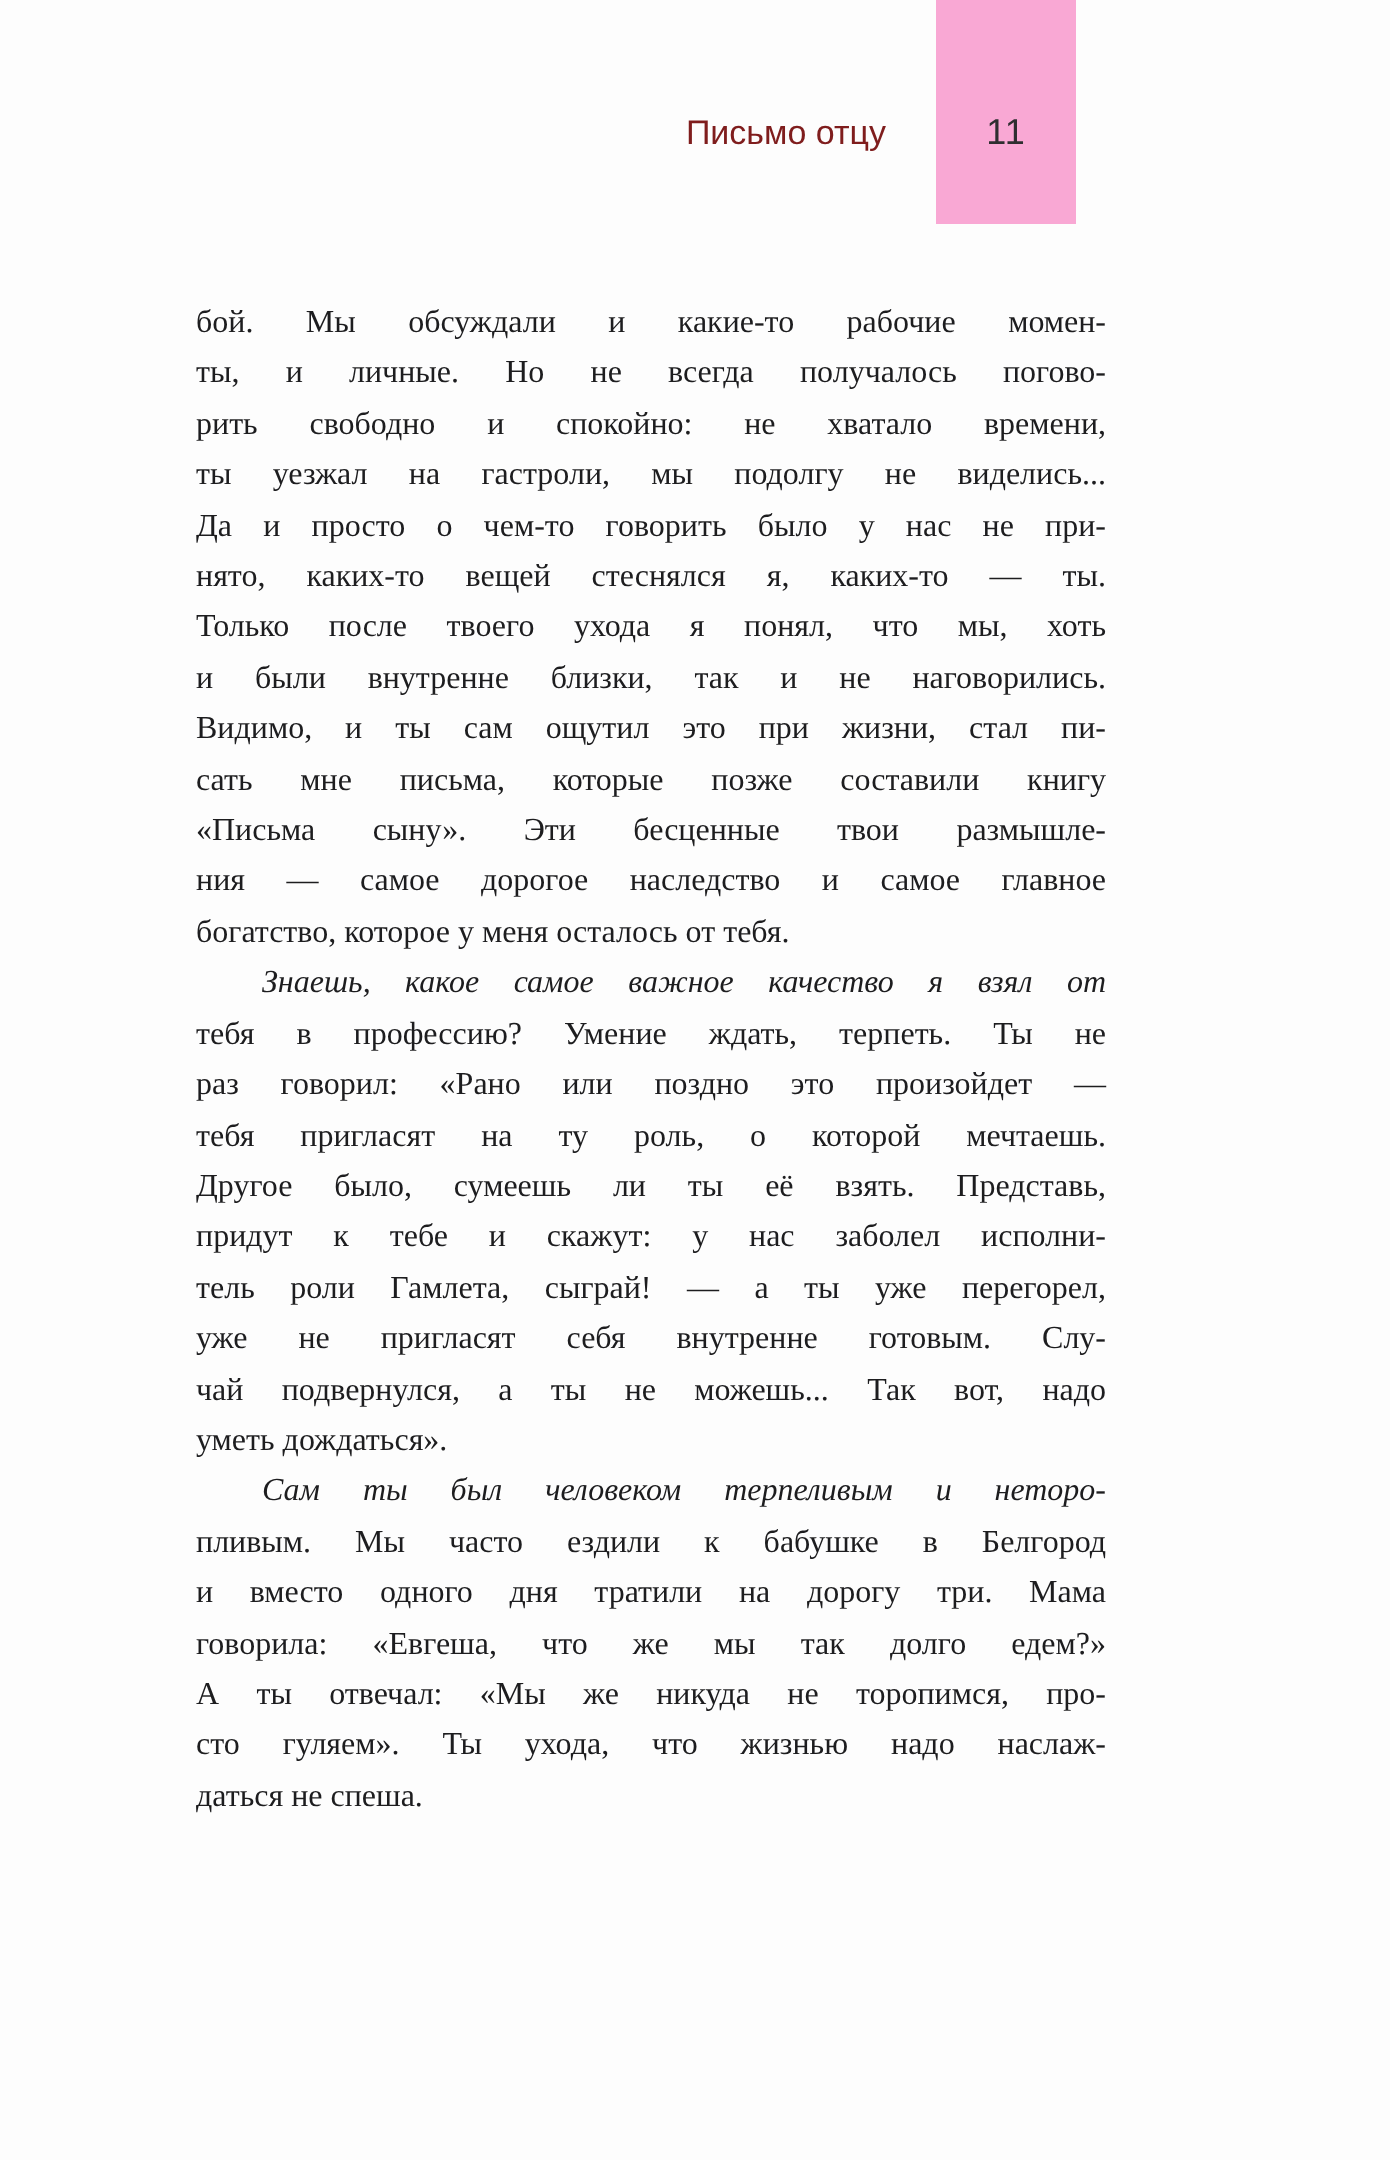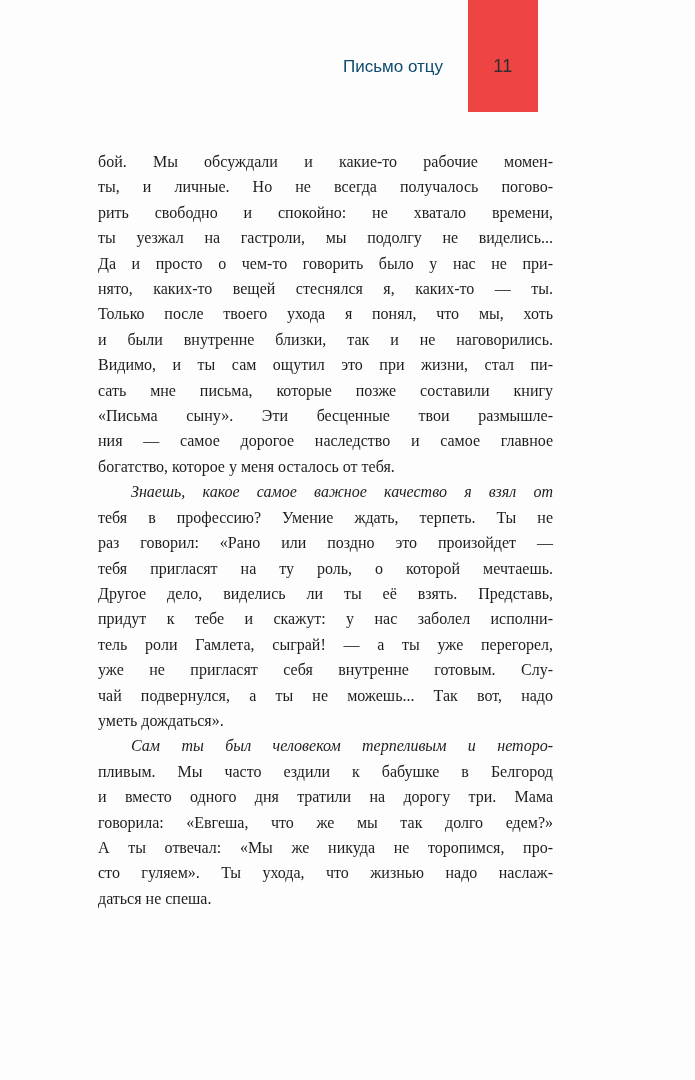--- a/index.html
+++ b/index.html
@@ -15,21 +15,21 @@
     overflow: hidden;
     font-family: "Liberation Serif", "DejaVu Serif", serif;
   }
   
   .page-tab {
     position: absolute;
     left: 468px;
     top: 0;
     width: 70px;
     height: 112px;
-    background: #ef4444;
+    background: #f9a8d4;
   }
   .page-num {
     position: absolute;
     top: 56px;
     left: 0;
     width: 100%;
     text-align: center;
     font-family: "Liberation Sans", "DejaVu Sans", sans-serif;
     font-size: 18px;
     line-height: 20px;
@@ -39,21 +39,21 @@
   
   .running-title {
     position: absolute;
     top: 57px;
     left: 98px;
     width: 345px;
     text-align: right;
     font-family: "Liberation Sans", "DejaVu Sans", sans-serif;
     font-size: 17px;
     line-height: 20px;
-    color: #0c4a6e;
+    color: #7f1d1d;
   }
   
   .body-text {
     position: absolute;
     left: 98px;
     top: 149px;
     width: 455px;
     font-size: 16px;
     line-height: 25.4px;
     color: #1d1d1f;
@@ -97,21 +97,21 @@
         <div class="line">сать мне письма, которые позже составили книгу</div>
         <div class="line">«Письма сыну». Эти бесценные твои размышле-</div>
         <div class="line">ния — самое дорогое наследство и самое главное</div>
         <div class="line last">богатство, которое у меня осталось от тебя.</div>
       </div>
       <div class="paragraph">
         <div class="line indent">Знаешь, какое самое важное качество я взял от</div>
         <div class="line">тебя в профессию? Умение ждать, терпеть. Ты не</div>
         <div class="line">раз говорил: «Рано или поздно это произойдет —</div>
         <div class="line">тебя пригласят на ту роль, о которой мечтаешь.</div>
-        <div class="line">Другое дело, виделись ли ты её взять. Представь,</div>
+        <div class="line">Другое было, сумеешь ли ты её взять. Представь,</div>
         <div class="line">придут к тебе и скажут: у нас заболел исполни-</div>
         <div class="line">тель роли Гамлета, сыграй! — а ты уже перегорел,</div>
         <div class="line">уже не пригласят себя внутренне готовым. Слу-</div>
         <div class="line">чай подвернулся, а ты не можешь... Так вот, надо</div>
         <div class="line last">уметь дождаться».</div>
       </div>
       <div class="paragraph">
         <div class="line indent">Сам ты был человеком терпеливым и неторо-</div>
         <div class="line">пливым. Мы часто ездили к бабушке в Белгород</div>
         <div class="line">и вместо одного дня тратили на дорогу три. Мама</div>

